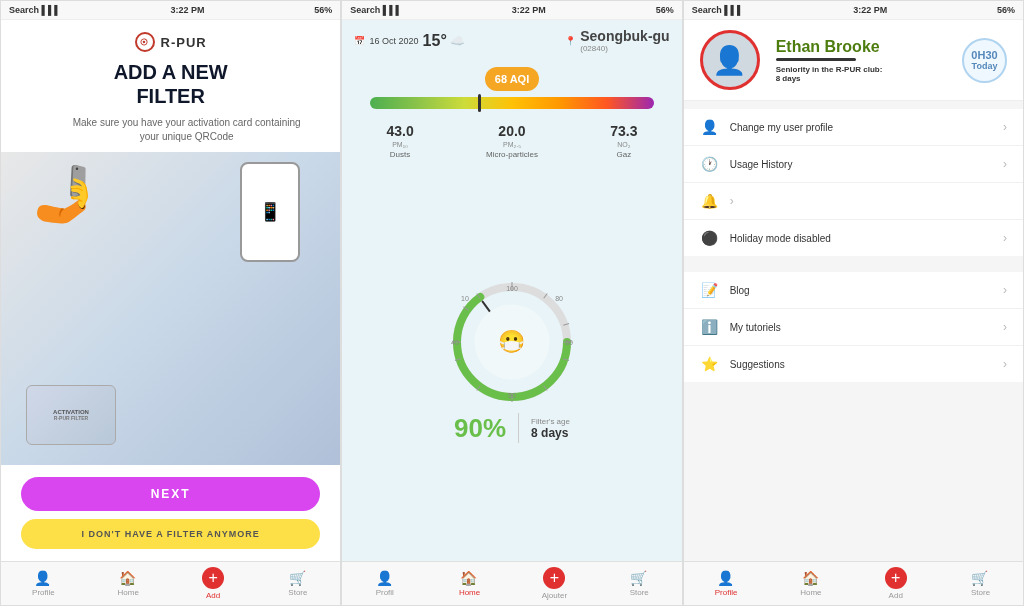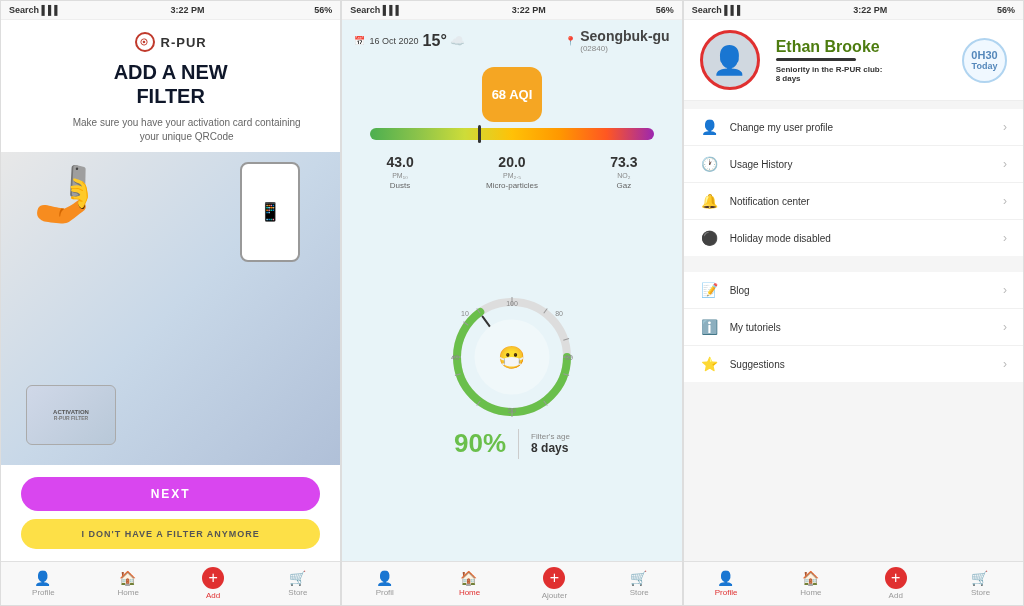--- a/index.html
+++ b/index.html
@@ -221,22 +221,22 @@
     .aqi-container {
       display: flex;
       flex-direction: column;
       align-items: center;
       padding: 6px 12px;
     }
     .aqi-badge {
       background: #f5a623;
       color: white;
       border-radius: 12px;
-      padding: 20px 10px;
-      font-size: 13px;
+      padding: 6px 10px;
+      font-size: 11px;
       font-weight: 700;
       margin-bottom: 6px;
     }
     .aqi-bar {
       width: 90%;
       height: 12px;
       border-radius: 6px;
       background: linear-gradient(to right, #4CAF50, #8BC34A, #CDDC39, #FFC107, #FF9800, #FF5722, #9C27B0);
       position: relative;
     }
@@ -636,21 +636,20 @@
         <span class="menu-label">Change my user profile</span>
         <span class="menu-chevron">›</span>
       </div>
       <div class="menu-item">
         <span class="menu-icon">🕐</span>
         <span class="menu-label">Usage History</span>
         <span class="menu-chevron">›</span>
       </div>
       <div class="menu-item">
         <span class="menu-icon">🔔</span>
-        <span class="menu-label">Notification center</span>
         <span class="menu-chevron">›</span>
       </div>
       <div class="menu-item">
         <span class="menu-icon">⚫</span>
         <span class="menu-label">Holiday mode disabled</span>
         <span class="menu-chevron">›</span>
       </div>
     </div>
 
     <div class="menu-section-gap"></div>

